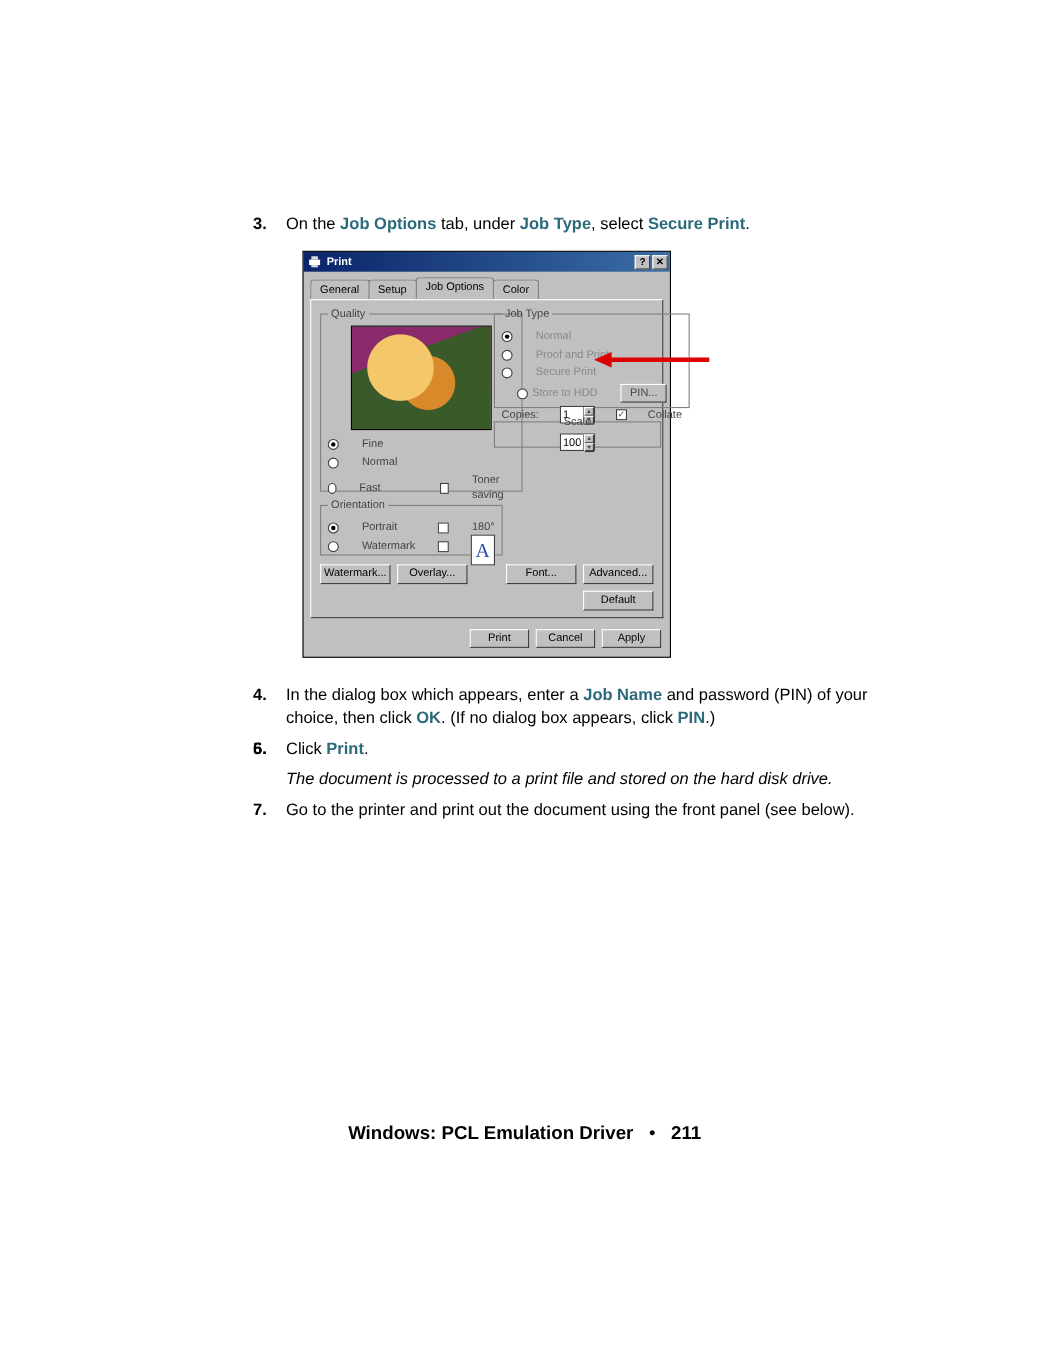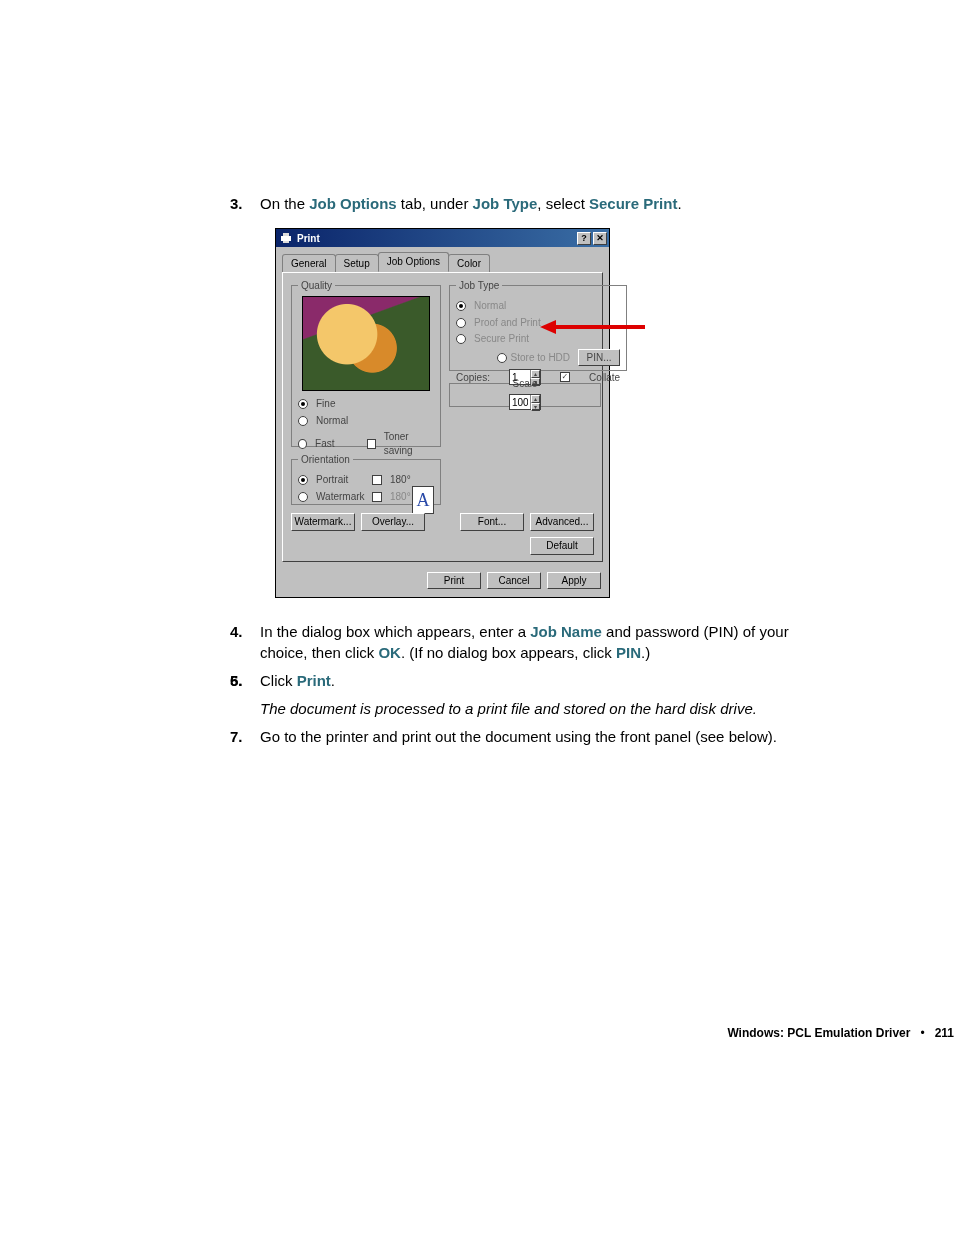--- a/index.html
+++ b/index.html
@@ -126,21 +126,21 @@
   .preview::before{
     content:"";position:absolute;inset:0;
     background:
       radial-gradient(circle at 35% 40%, #f4c76a 0 30%, transparent 31%),
       radial-gradient(circle at 55% 55%, #d88a2a 0 28%, transparent 29%),
       linear-gradient(160deg,#8a2a6a 0 30%,transparent 31%),
       #3a5a2a;
   }
   .radio-row, .check-row {
     display: flex; align-items: center;
-    margin: 3px 0; gap: 8px;
+    margin: 3px 0; gap: 21px;
     font-size: 10px;
   }
   .radio { width:10px;height:10px;border:1px solid #404040;border-radius:50%;background:#fff;display:inline-flex;align-items:center;justify-content:center; }
   .radio.sel::after{content:"";width:4px;height:4px;background:#000;border-radius:50%;}
   .check { width:10px;height:10px;border:1px solid #404040;background:#fff;display:inline-flex;align-items:center;justify-content:center;font-size:8px;line-height:1; }
   .check.sel::after{content:"✓";}
   .dim { color: #888; }
   .win-btn {
     background:#c0c0c0;
     border:1px solid #fff;
@@ -174,21 +174,21 @@
   }
   .dlg-footer .win-btn{width:54px;}
   .arrow {
     position:absolute;
     top: 89px; left: 265px;
     width: 105px; height: 20px;
     pointer-events:none;
   }
   .footer {
     position:absolute; bottom:195px; left:0; right:0;
-    text-align:right; font-size: 12px;
+    text-align:center; font-size: 17px;
   }
   .footer b{font-weight:bold;}
 </style>
 </head>
 <body>
 
 <div class="page">
 <ol class="steps">
 
   <li>
@@ -267,21 +267,21 @@
                 <span class="dim">Normal</span>
               </div>
               <div class="radio-row">
                 <span class="radio"></span>
                 <span class="dim">Proof and Print</span>
               </div>
               <div class="radio-row">
                 <span class="radio"></span>
                 <span class="dim">Secure Print</span>
               </div>
-              <div class="radio-row" style="justify-content:flex-end;">
+              <div class="radio-row" style="justify-content:center;">
                 <span style="display:flex;align-items:center;gap:4px;">
                   <span class="radio"></span>
                   <span class="dim">Store to HDD</span>
                 </span>
                 <span class="win-btn" style="width:42px;">PIN...</span>
               </div>
               <div class="radio-row" style="gap:19px;">
                 <span>Copies:</span>
                 <span class="spin">
                   <input value="1" style="">

